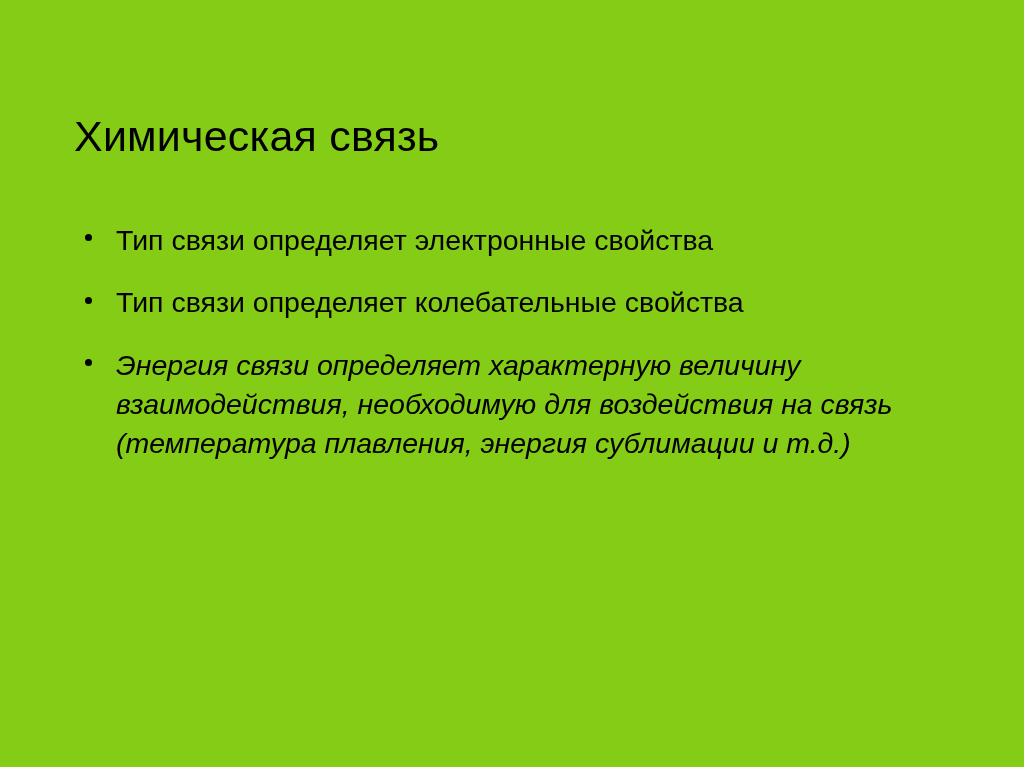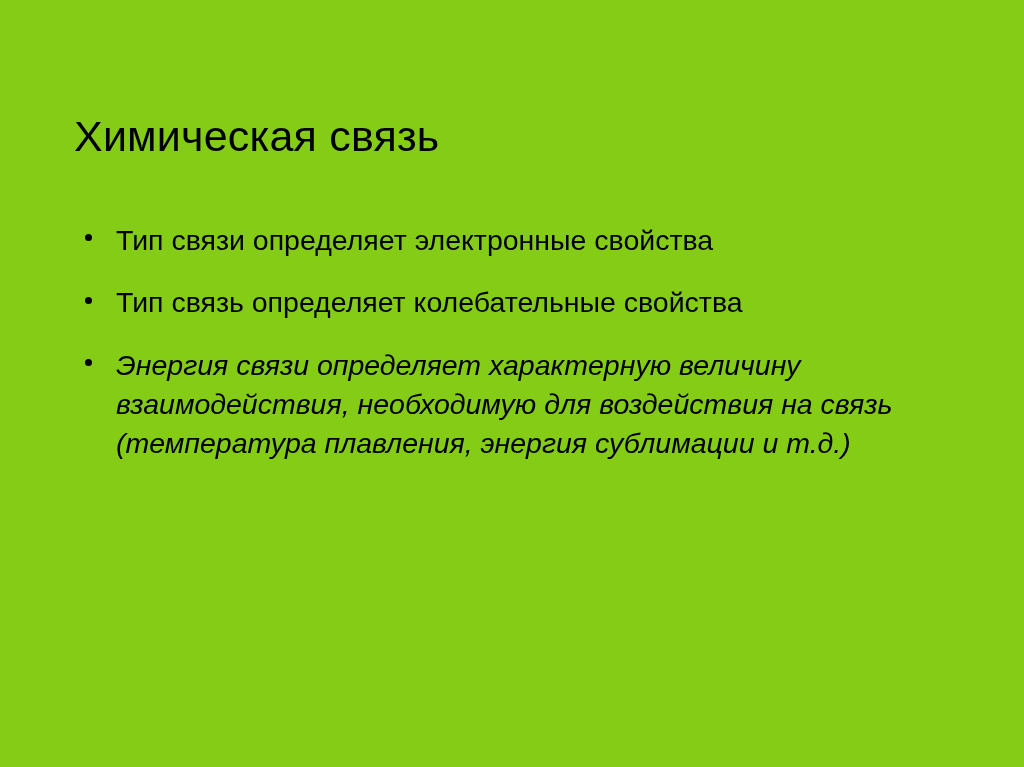--- a/index.html
+++ b/index.html
@@ -74,21 +74,21 @@
 
   <h1 class="slide-title">Химическая связь</h1>
 
   <ul class="bullet-list">
     <li class="bullet-item">
       <span class="bullet-dot"></span>
       <span class="bullet-text">Тип связи определяет электронные свойства</span>
     </li>
     <li class="bullet-item">
       <span class="bullet-dot"></span>
-      <span class="bullet-text">Тип связь определяет колебательные свойства</span>
+      <span class="bullet-text">Тип связи определяет колебательные свойства</span>
     </li>
     <li class="bullet-item">
       <span class="bullet-dot"></span>
       <span class="bullet-text">Энергия связи определяет характерную величину взаимодействия, необходимую для воздействия на связь (температура плавления, энергия сублимации и т.д.)</span>
     </li>
   </ul>
 
 </div>
 
 </body></html>

